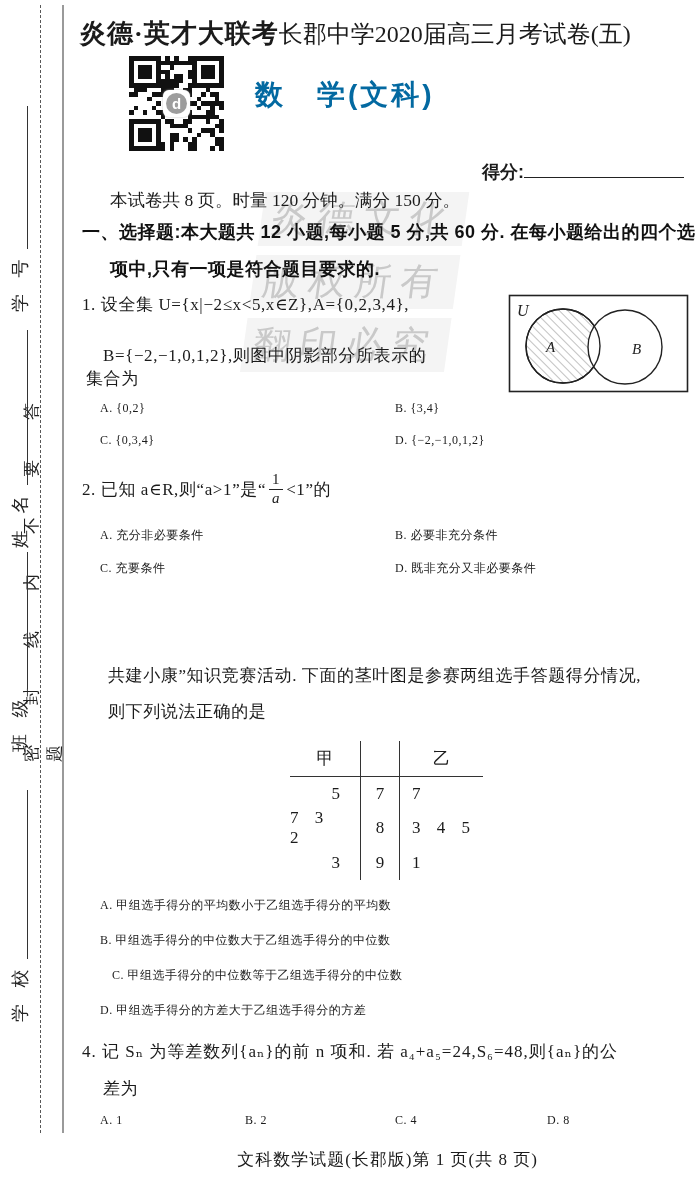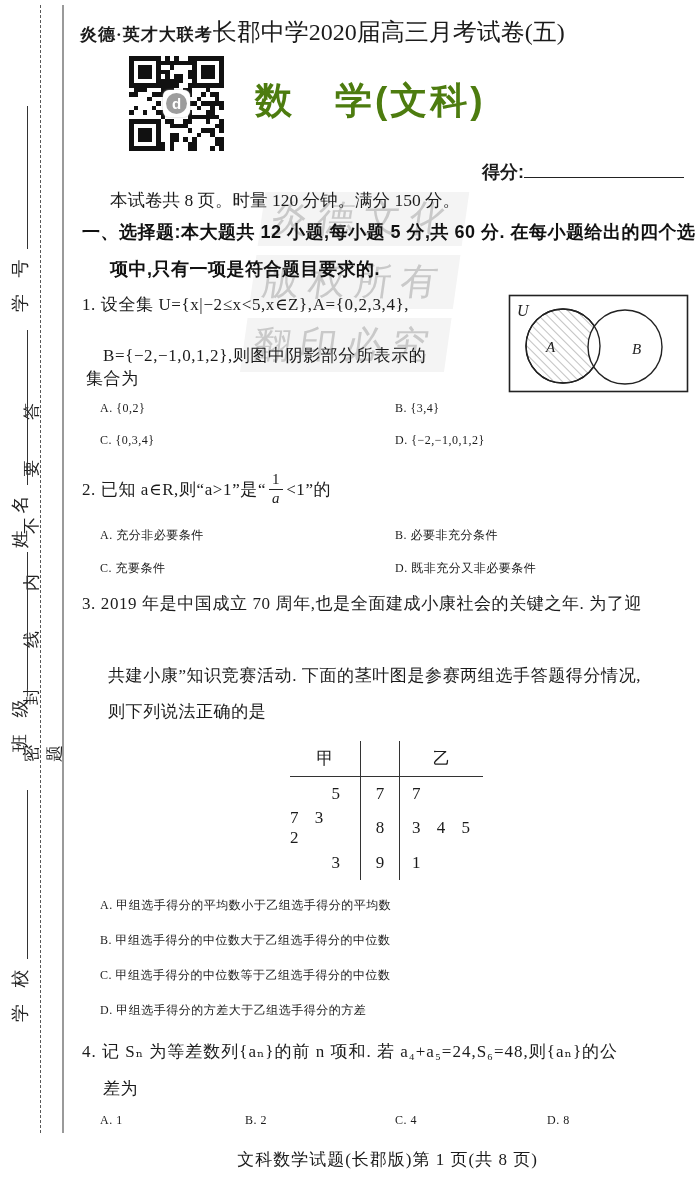--- a/index.html
+++ b/index.html
@@ -20,29 +20,29 @@
   .seal-chars{left:44px;top:762px;width:432px;height:22px;font-size:17px;letter-spacing:40px;color:#222;}
   .blank{height:24px;font-size:18px;color:#222;letter-spacing:6px;}
   .blank .bline{flex:1;border-bottom:1.4px solid #333;margin:0 0 4px 4px;}
   .blank-school{left:8px;top:1022px;width:232px;}
   .blank-class{left:8px;top:752px;width:200px;}
   .blank-name{left:8px;top:548px;width:218px;}
   .blank-id{left:8px;top:312px;width:206px;}
 
   
   .title{left:80px;top:16px;font-size:24px;z-index:2;}
-  .title .brush{font-weight:bold;font-size:17px;letter-spacing:1px;}
+  .title .brush{font-weight:bold;font-size:26px;letter-spacing:1px;}
   .title .rest{font-size:24px;}
   .qr{left:129px;top:56px;width:95px;height:95px;z-index:2;}
   .qr-logo{position:absolute;left:34px;top:34px;width:27px;height:27px;background:#fff;border-radius:6px;
            box-shadow:0 0 2px #bbb;display:flex;align-items:center;justify-content:center;}
   .qr-logo .circ{width:21px;height:21px;border-radius:50%;background:#9d9d9d;color:#fff;
            font-family:"Liberation Sans",sans-serif;font-weight:bold;font-size:15px;line-height:21px;text-align:center;}
-  .subject{left:255px;top:76px;font-size:37px;font-weight:bold;letter-spacing:3px;
-           font-family:"Liberation Sans","DejaVu Sans",sans-serif;color:#4d7c0f;z-index:2;text-align:right;}
+  .subject{left:255px;top:76px;font-size:28px;font-weight:bold;letter-spacing:3px;
+           font-family:"Liberation Sans","DejaVu Sans",sans-serif;color:#0369a1;z-index:2;text-align:right;}
   .score{left:482px;top:160px;font-size:18px;z-index:2;}
   .score .lbl{font-weight:bold;font-family:"Liberation Sans",sans-serif;text-align:center;}
   .score .sline{display:inline-block;width:160px;border-bottom:1.5px solid #222;height:18px;}
   .info{left:110px;top:188px;font-size:17.5px;z-index:2;}
 
   .sec{font-size:18px;font-weight:bold;font-family:"Liberation Sans","DejaVu Sans",sans-serif;color:#111;z-index:2;}
   .sec1{left:82px;top:220px;letter-spacing:0.5px;}
   .sec2{left:110px;top:257px;letter-spacing:0.5px;}
 
   .qtext{font-size:17px;letter-spacing:0.6px;z-index:2;}
@@ -71,21 +71,21 @@
   .q3l4{left:108px;top:700px;}
   .stemleaf{position:absolute;left:290px;top:741px;display:grid;z-index:2;
             grid-template-columns:70px 40px 83px;grid-template-rows:36px 34px 34px 35px;
             font-size:17px;}
   .sl-cell{display:flex;align-items:center;}
   .sl-left{justify-content:flex-end;padding-right:14px;letter-spacing:6px;}
   .sl-stem{justify-content:center;border-left:1.6px solid #333;border-right:1.6px solid #333;}
   .sl-right{justify-content:flex-start;padding-left:12px;letter-spacing:6px;}
   .sl-hdr{border-bottom:1.6px solid #333;justify-content:center;padding:0;letter-spacing:0;}
   .q3oa{left:100px;top:897px;} .q3ob{left:100px;top:932px;}
-  .q3oc{left:100px;top:967px;} .q3od{left:100px;top:1002px;}
+  .q3oc{left:112px;top:967px;} .q3od{left:100px;top:1002px;}
 
   
   .q4l1{left:82px;top:1040px;letter-spacing:1px;}
   .q4l2{left:103px;top:1077px;}
   .q4oa{left:100px;top:1113px;} .q4ob{left:245px;top:1113px;}
   .q4oc{left:395px;top:1113px;} .q4od{left:547px;top:1113px;}
 
   .footer{left:80px;top:1148px;width:615px;text-align:center;font-size:17px;letter-spacing:1px;z-index:2;}
 </style>
 </head>
@@ -303,21 +303,20 @@
         <span class="num">1</span>
         <span class="den">a</span>
       </span>
       <span>&lt;1”的</span>
   </div>
   <div class="opt q2oa">A. 充分非必要条件</div>
   <div class="opt q2ob">B. 必要非充分条件</div>
   <div class="opt q2oc">C. 充要条件</div>
   <div class="opt q2od">D. 既非充分又非必要条件</div>
 
-  <div class="abs qtext q3l1">3. 2019 年是中国成立 70 周年,也是全面建成小康社会的关键之年. 为了迎</div>
   <div class="abs qtext q3l3">共建小康”知识竞赛活动. 下面的茎叶图是参赛两组选手答题得分情况,</div>
   <div class="abs qtext q3l4">则下列说法正确的是</div>
 
   <div class="stemleaf">
     <div class="sl-cell sl-hdr">甲</div>
     <div class="sl-cell sl-hdr sl-stem"></div>
     <div class="sl-cell sl-hdr">乙</div>
 
     <div class="sl-cell sl-left">5</div>
     <div class="sl-cell sl-stem">7</div>

